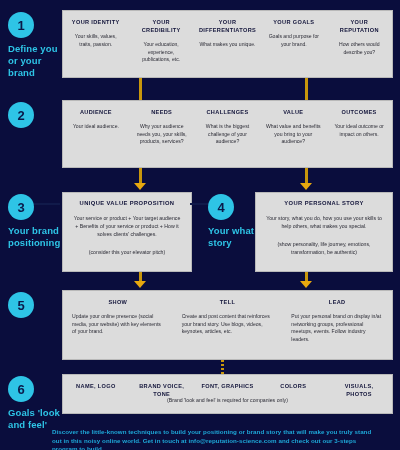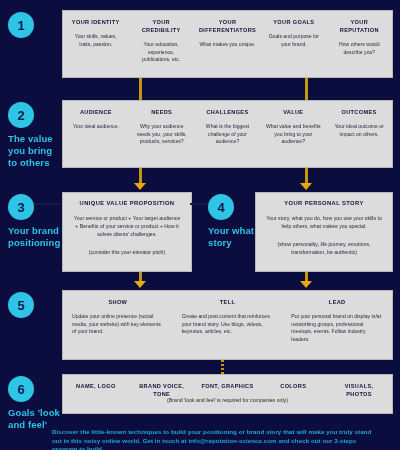--- a/index.html
+++ b/index.html
@@ -73,20 +73,21 @@
   }
 </style>
 </head>
 <body>
 
 <div class="page">
 
   <div class="row" style="top:10px;">
     <div class="leftcol">
       <div class="badge">1</div>
+      <div class="steplabel">Define you or your brand</div>
     </div>
     <div class="panel" style="height:68px;">
       <div class="cell">
         <div class="cell-head">YOUR IDENTITY</div>
         <div class="cell-body">Your skills, values, traits, passion.</div>
       </div>
       <div class="cell">
         <div class="cell-head">YOUR CREDIBILITY</div>
         <div class="cell-body">Your education, experience, publications, etc.</div>
       </div>
@@ -104,21 +105,20 @@
       </div>
     </div>
   </div>
 
   <div class="conn" style="left:139px; top:78px; height:22px;"></div>
   <div class="conn" style="left:305px; top:78px; height:22px;"></div>
 
   <div class="row" style="top:100px;">
     <div class="leftcol">
       <div class="badge">2</div>
-      <div class="steplabel">The value you bring to others</div>
     </div>
     <div class="panel" style="height:68px;">
       <div class="cell">
         <div class="cell-head">AUDIENCE</div>
         <div class="cell-body">Your ideal audience.</div>
       </div>
       <div class="cell">
         <div class="cell-head">NEEDS</div>
         <div class="cell-body">Why your audience needs you, your skills, products, services?</div>
       </div>

